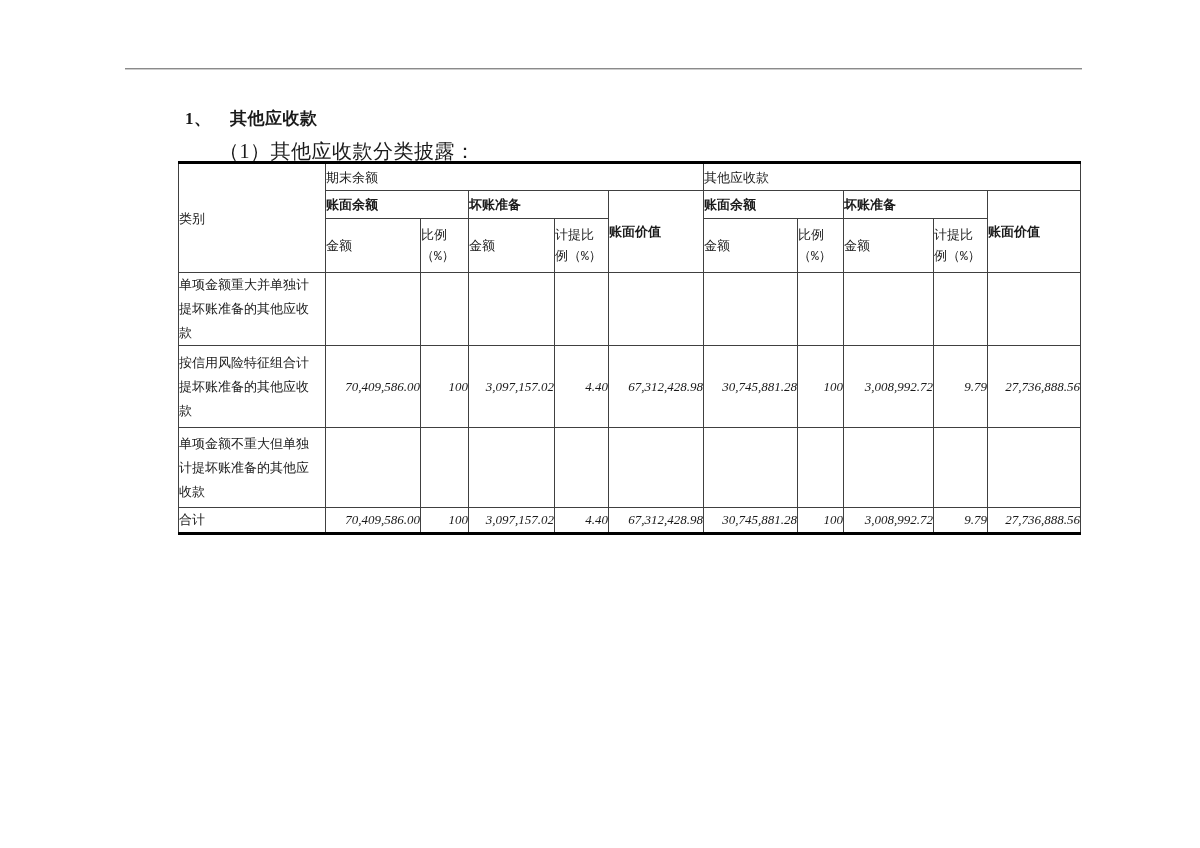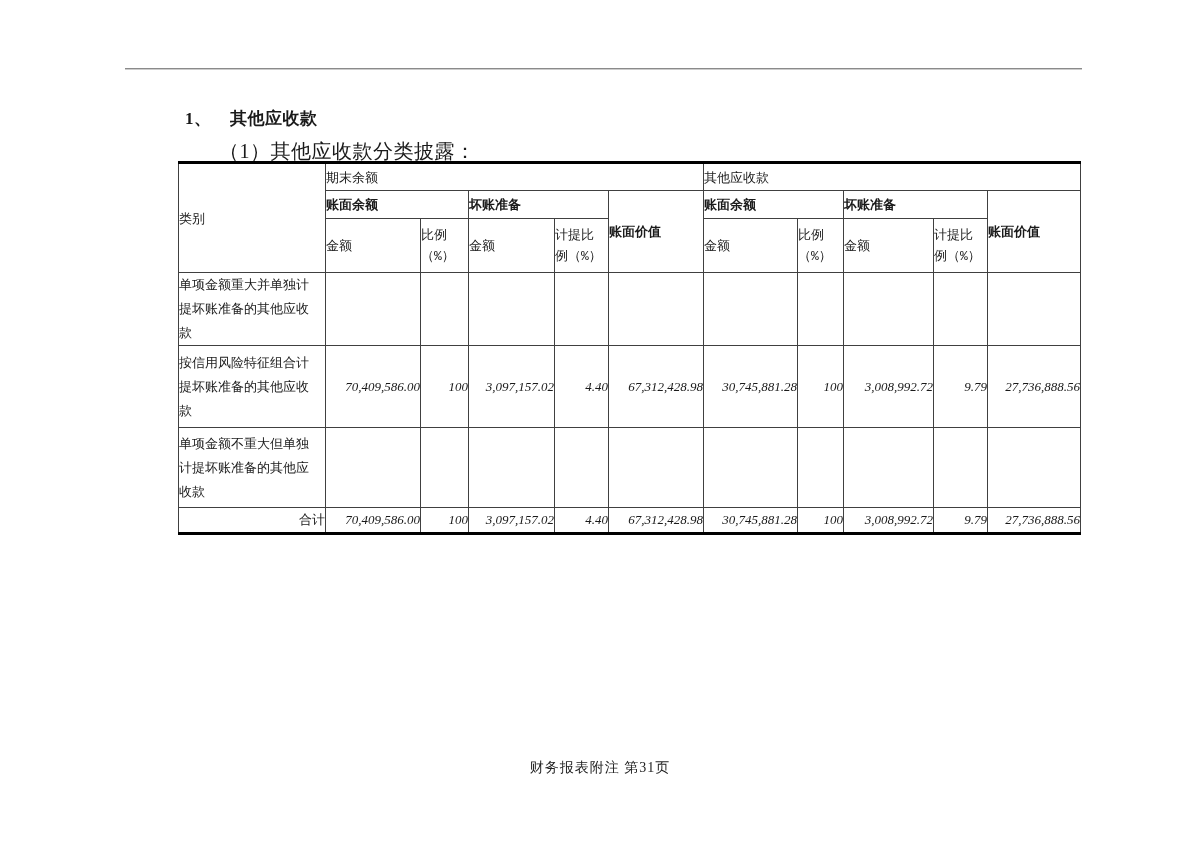--- a/index.html
+++ b/index.html
@@ -67,21 +67,21 @@
     padding-right:7px;
     font-style:italic;
   }
   tr.hr1 { height:28px; }
   tr.hr2 { height:28px;font-weight:bold; }
   tr.hr3 { height:54px; }
   tr.r1 { height:71px; }
   tr.r2 { height:82px; }
   tr.r3 { height:80px;margin-left:20px; }
   tr.rt { height:24px; }
-  tr.rt .cat { text-align:right; white-space:normal; padding:0;margin-top:34px; }
+  tr.rt .cat { text-align:left; white-space:normal; padding:0;margin-top:34px; }
   .footer {
     position:absolute;
     left:0; top:759px;
     width:1200px;
     text-align:center;
     font-size:14px;
     letter-spacing:1px;
     color:#222222;
   }
 </style>
@@ -197,15 +197,14 @@
         <td class="num">67,312,428.98</td>
         <td class="num">30,745,881.28</td>
         <td class="num">100</td>
         <td class="num">3,008,992.72</td>
         <td class="num">9.79</td>
         <td class="num">27,736,888.56</td>
       </tr>
     </tbody>
   </table>
 
-  <div class="footer">财务报表附注 第31页</div>
 
 </div>
 
 </body></html>

